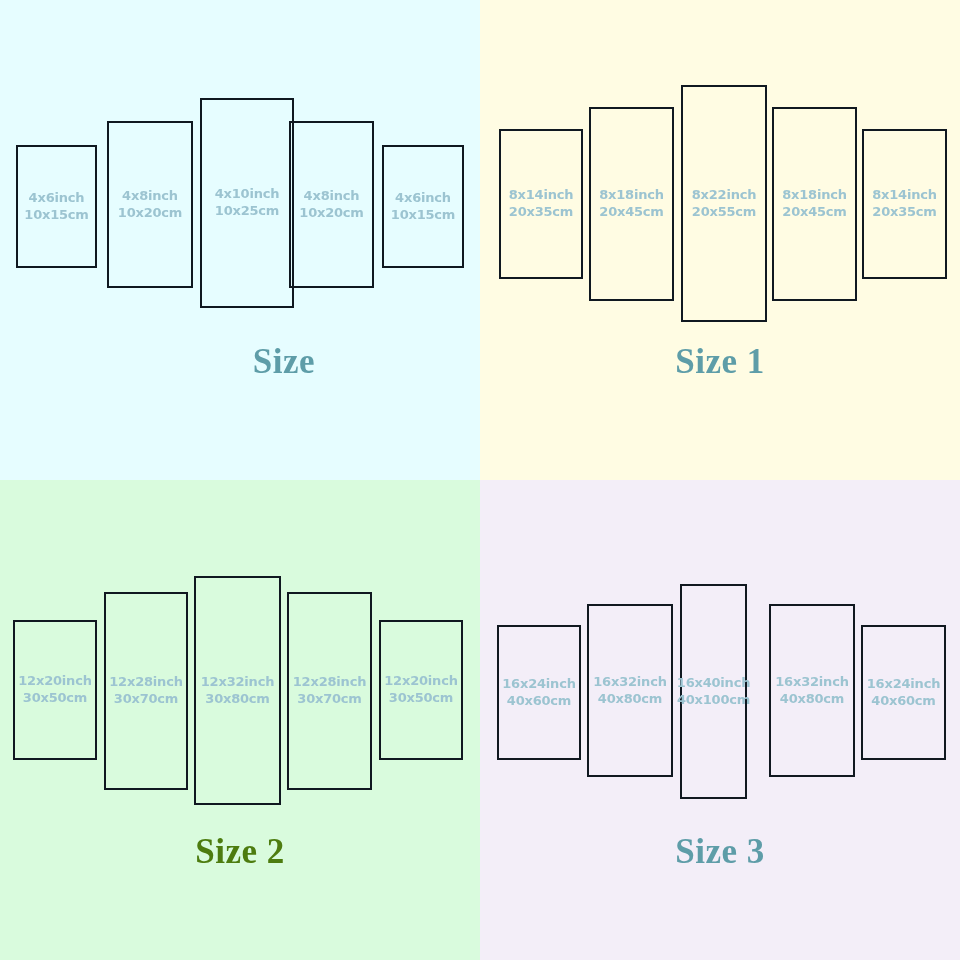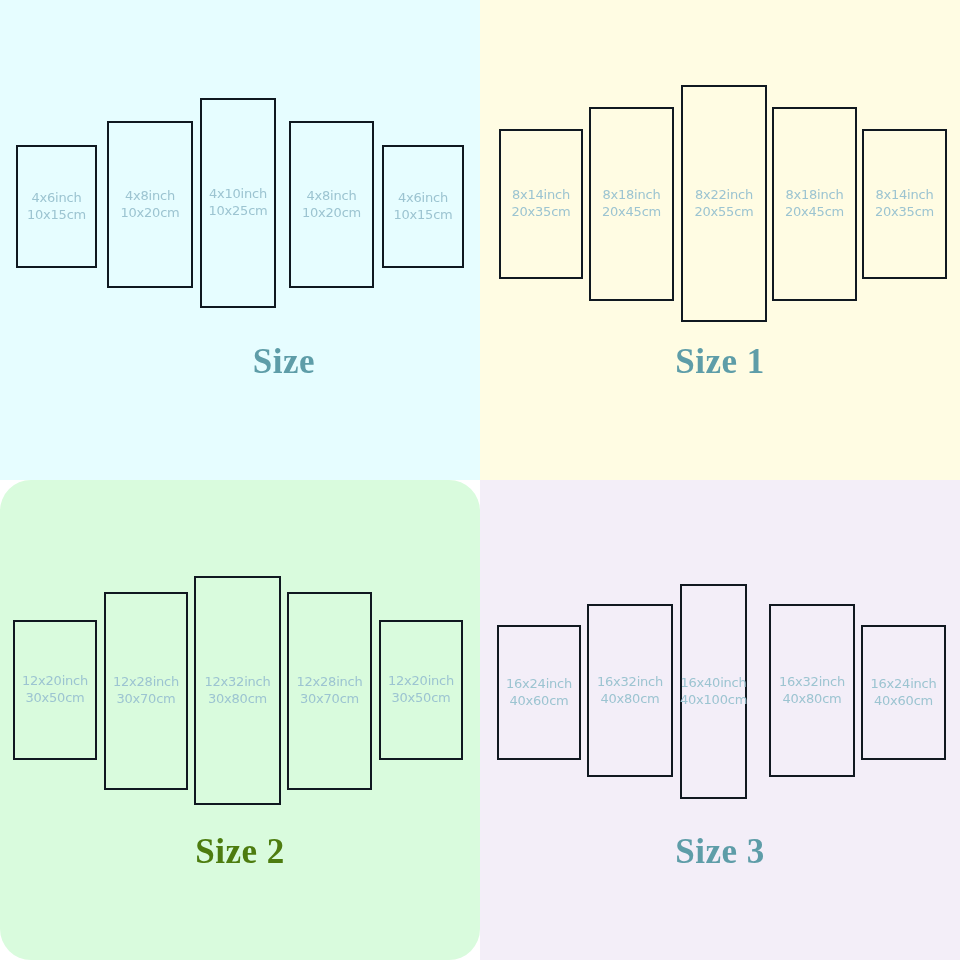--- a/index.html
+++ b/index.html
@@ -46,21 +46,21 @@
   }
 
   .panel-label {
     text-align: center;
     color: #9CC4D1;
     font-size: 13px;
     line-height: 1.28;
     letter-spacing: -0.2px;
     white-space: nowrap;
     font-family: "DejaVu Sans", sans-serif;
-    font-weight: 400;
+    font-weight: 700;
     pointer-events: none;
   }
 
   .panel-label .lbl-line {
     display: block;
   }
 
   .quad-title {
     position: absolute;
     left: 0;
@@ -86,21 +86,21 @@
             <span class="lbl-line">4x6inch</span>
             <span class="lbl-line">10x15cm</span>
           </div>
         </div>
         <div class="panel" style="left: 107px; top: 121px; width: 86px; height: 167px; border-color: rgb(16, 24, 32);">
           <div class="panel-label" style="color: rgb(156, 196, 209);">
             <span class="lbl-line">4x8inch</span>
             <span class="lbl-line">10x20cm</span>
           </div>
         </div>
-        <div class="panel" style="left: 200px; top: 98px; width: 76px; height: 210px; border-color: rgb(16, 24, 32);">
+        <div class="panel" style="left: 200px; top: 98px; width: 94px; height: 210px; border-color: rgb(16, 24, 32);">
           <div class="panel-label" style="color: rgb(156, 196, 209);">
             <span class="lbl-line">4x10inch</span>
             <span class="lbl-line">10x25cm</span>
           </div>
         </div>
         <div class="panel" style="left: 289px; top: 121px; width: 85px; height: 167px; border-color: rgb(16, 24, 32);">
           <div class="panel-label" style="color: rgb(156, 196, 209);">
             <span class="lbl-line">4x8inch</span>
             <span class="lbl-line">10x20cm</span>
           </div>
@@ -142,21 +142,21 @@
         </div>
         <div class="panel" style="left: 382px; top: 129px; width: 85px; height: 150px; border-color: rgb(16, 24, 32);">
           <div class="panel-label" style="color: rgb(156, 196, 209);">
             <span class="lbl-line">8x14inch</span>
             <span class="lbl-line">20x35cm</span>
           </div>
         </div>
       </div>
       <div class="quad-title" style="top: 342px; color: rgb(94, 157, 168);">Size 1</div>
     </div>
-    <div class="quadrant" style="background: rgb(217, 251, 221); border-radius: 31px;">
+    <div class="quadrant" style="background: rgb(217, 251, 221);">
       <div class="panel-stage">
         <div class="panel" style="left: 13px; top: 140px; width: 84px; height: 140px; border-color: rgb(16, 24, 32);">
           <div class="panel-label" style="color: rgb(156, 196, 209);">
             <span class="lbl-line">12x20inch</span>
             <span class="lbl-line">30x50cm</span>
           </div>
         </div>
         <div class="panel" style="left: 104px; top: 112px; width: 84px; height: 198px; border-color: rgb(16, 24, 32);">
           <div class="panel-label" style="color: rgb(156, 196, 209);">
             <span class="lbl-line">12x28inch</span>

